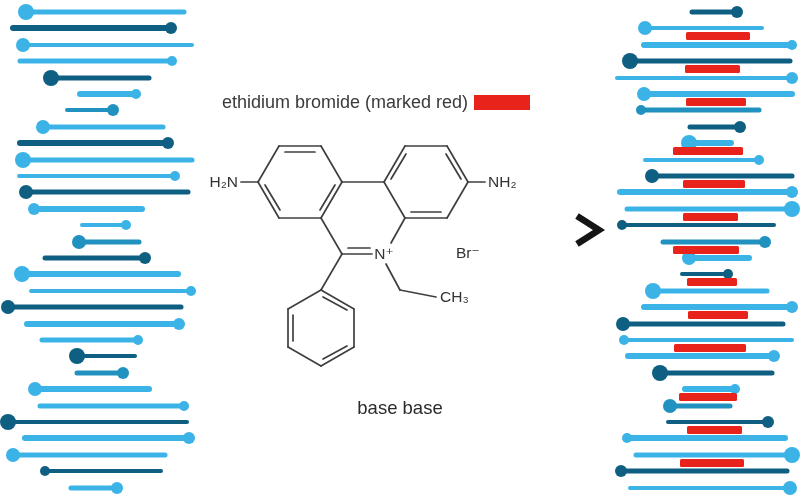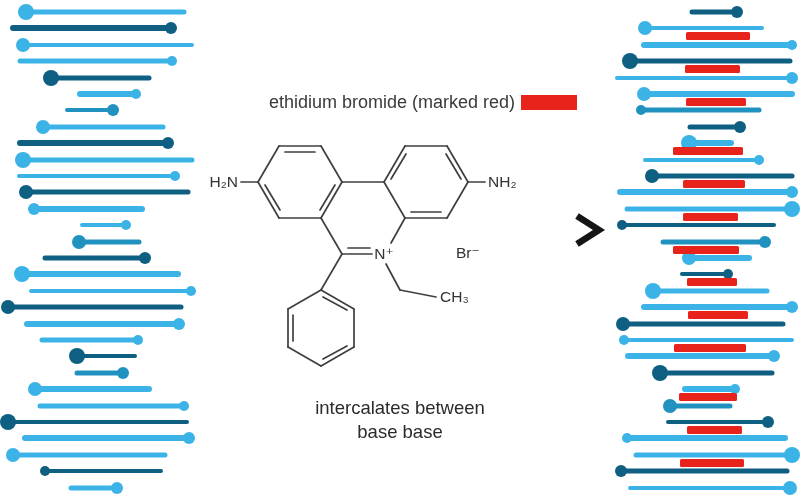--- a/index.html
+++ b/index.html
@@ -3,21 +3,21 @@
 <meta charset="utf-8">
 <style>
   html,body{margin:0;padding:0;background:#ffffff;}
   .figure{
     position:relative;width:800px;height:500px;background:#ffffff;overflow:hidden;
     font-family:"Liberation Sans","DejaVu Sans",sans-serif;
   }
   .helix-svg{position:absolute;top:0;width:200px;height:500px;}
   #helix-left{left:0;}
   #helix-right{left:600px;}
-  .legend{position:absolute;top:92px;left:222px;display:flex;align-items:center;gap:6px;margin-left:47px;}
+  .legend{position:absolute;top:92px;left:222px;display:flex;align-items:center;gap:6px;}
   .legend-text{font-size:18px;color:#3a3a3a;white-space:nowrap;}
   .swatch{width:56px;height:15px;background:#e8231c;display:inline-block;}
   .molecule{position:absolute;left:200px;top:130px;width:320px;height:260px;}
   .mol-label{font-size:15.5px;fill:#333333;}
   .caption{
     position:absolute;left:240px;top:396px;width:320px;text-align:center;
     font-size:18.5px;line-height:1.3;color:#2b2b2b;
   }
   .arrow-svg{position:absolute;left:563px;top:208px;width:46px;height:44px;}
 </style>
@@ -225,17 +225,16 @@
       <text x="256" y="128" text-anchor="start">Br⁻</text>
       <text x="240" y="172" text-anchor="start">CH₃</text>
     </g>
   </svg>
 
   <svg class="arrow-svg" viewBox="0 0 46 44">
     <polyline points="14,8 36,22 14,36" fill="none" stroke="#151515" stroke-width="6.5" stroke-linejoin="miter" stroke-linecap="butt"></polyline>
   </svg>
 
   <div class="caption">
-    <div>intercalates between</div>
     <div>base base</div>
   </div>
 
 </div>
 
 </body></html>

